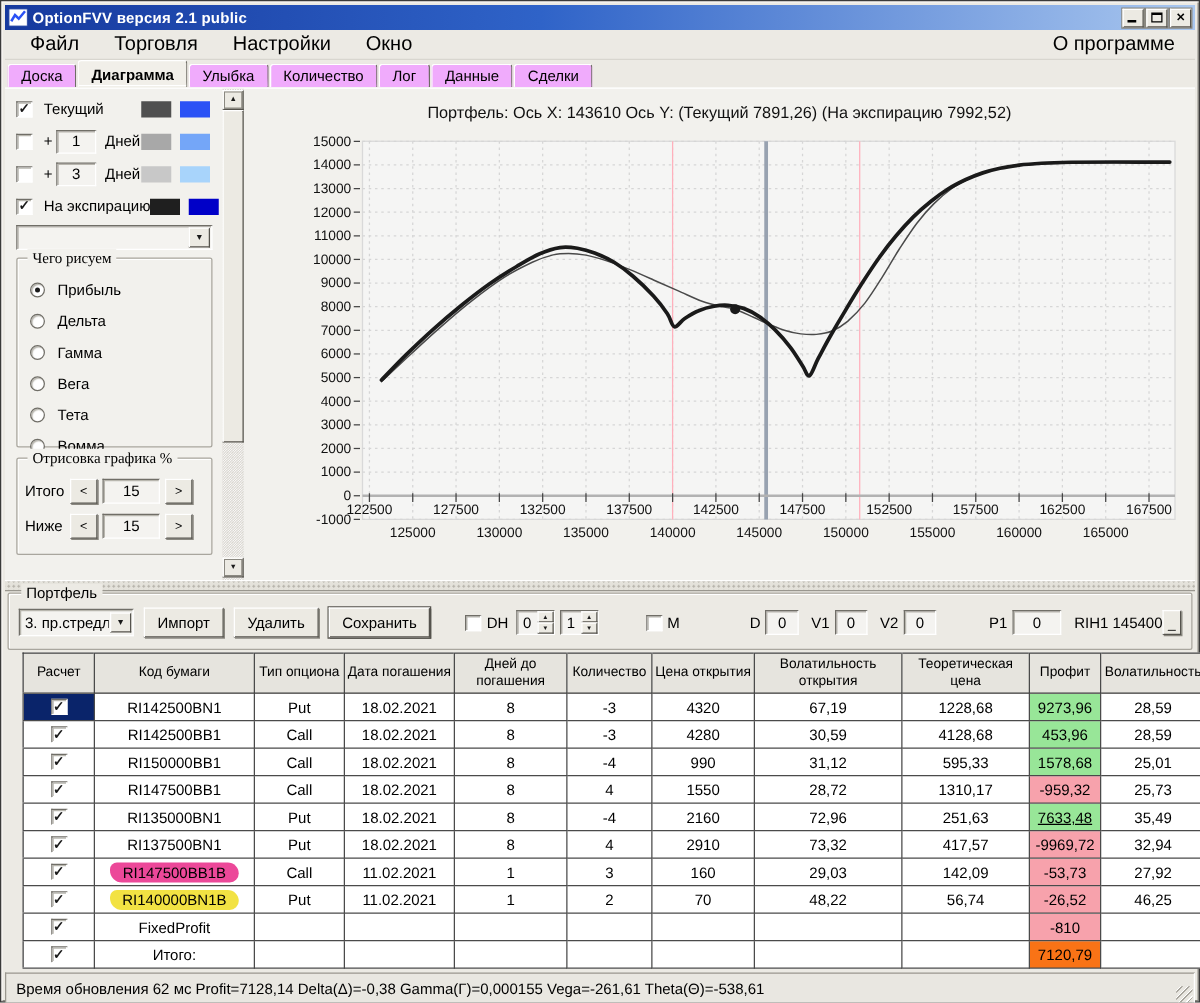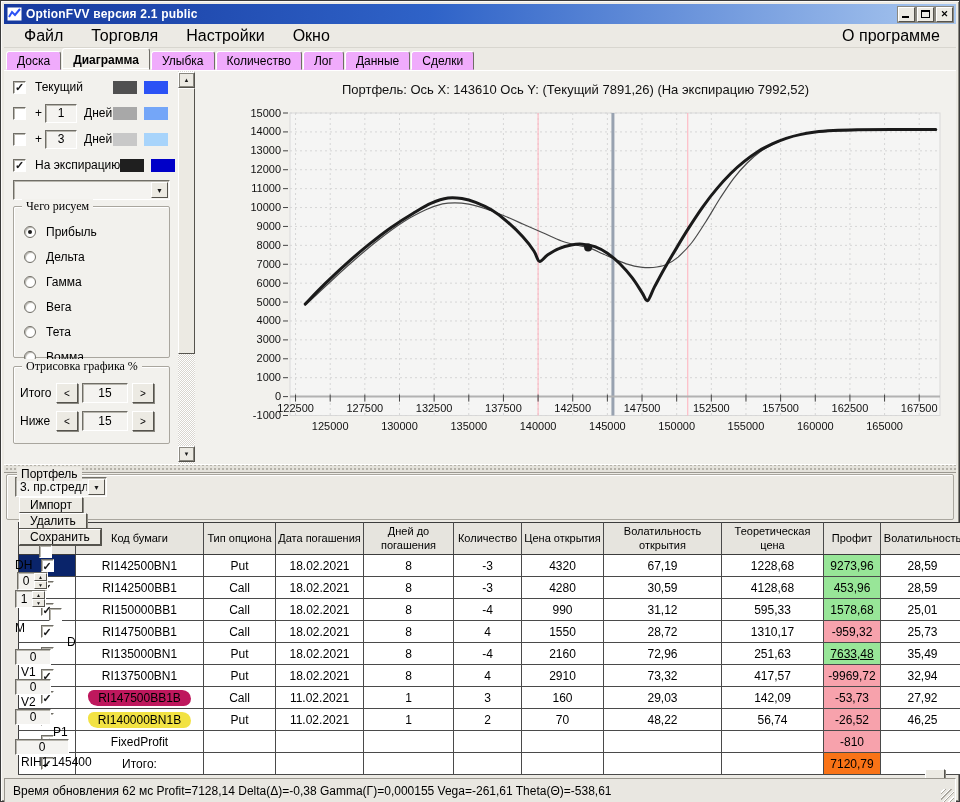--- a/index.html
+++ b/index.html
@@ -103,21 +103,21 @@
   .splitter{ height:9px; flex:0 0 auto; background-color:#e4e2db;
     background-image:radial-gradient(#b5b2aa 1px, transparent 1px);
     background-size:4px 4px; background-position:1px 2px;
     border-top:1px solid #fff; border-bottom:1px solid #9a978f;}
 
   
   .portfolio{ height:46px; flex:0 0 auto; margin:1px 2px 0; border:1px solid #a9a69e;
     border-radius:2px; box-shadow:inset 1px 1px 0 #fff; position:relative; }
   .portfolio>.legend{ position:absolute; top:-8px; left:10px; background:#eceae4;
     padding:0 4px; font-size:12px;}
-  .ptoolbar{ display:flex; align-items:flex-start; height:100%; padding:2px 4px 0; font-size:12px;flex-direction:column;}
+  .ptoolbar{ display:flex; align-items:center; height:100%; padding:2px 4px 0; font-size:12px;}
   .pcombo{ width:92px; height:22px; margin-left:4px; background:#f4f3f0; border:1px solid;
     border-color:#706e67 #fff #fff #706e67; box-shadow:inset 1px 1px 0 #b8b6ae;
     display:flex; align-items:center;}
   .pcombo .combo-text{ flex:1; padding:0 4px; white-space:nowrap; overflow:hidden; font-size:12px;}
   .pbtn{ height:24px; padding:0 10px; background:#eceae3; border:1px solid;
     border-color:#fff #55534d #55534d #fff; box-shadow:1px 1px 0 #8a8880; font-size:12px;
     font-family:"Liberation Sans",sans-serif; margin-left:8px; white-space:nowrap;}
   .pbtn.default{ box-shadow:0 0 0 1px #55534d, 1px 1px 0 #55534d; }
   .plabel{ margin-left:4px; white-space:nowrap; }
   .spin{ display:flex; height:20px; margin-left:6px; border:1px solid;
@@ -594,21 +594,21 @@
             <td>417,57</td>
             <td style="background: rgb(247, 162, 172);">-9969,72</td>
             <td>32,94</td>
           </tr>
           <tr>
             <td class="cbcell">
               <span class="cb">
                 <span>✓</span>
               </span>
             </td>
-            <td><span class="hl" style="background: #be185d;">RI147500BB1B</span></td>
+            <td><span class="hl" style="background: #ec4899;">RI147500BB1B</span></td>
             <td>Call</td>
             <td>11.02.2021</td>
             <td>1</td>
             <td>3</td>
             <td>160</td>
             <td>29,03</td>
             <td>142,09</td>
             <td style="background: rgb(247, 162, 172);">-53,73</td>
             <td>27,92</td>
           </tr>

